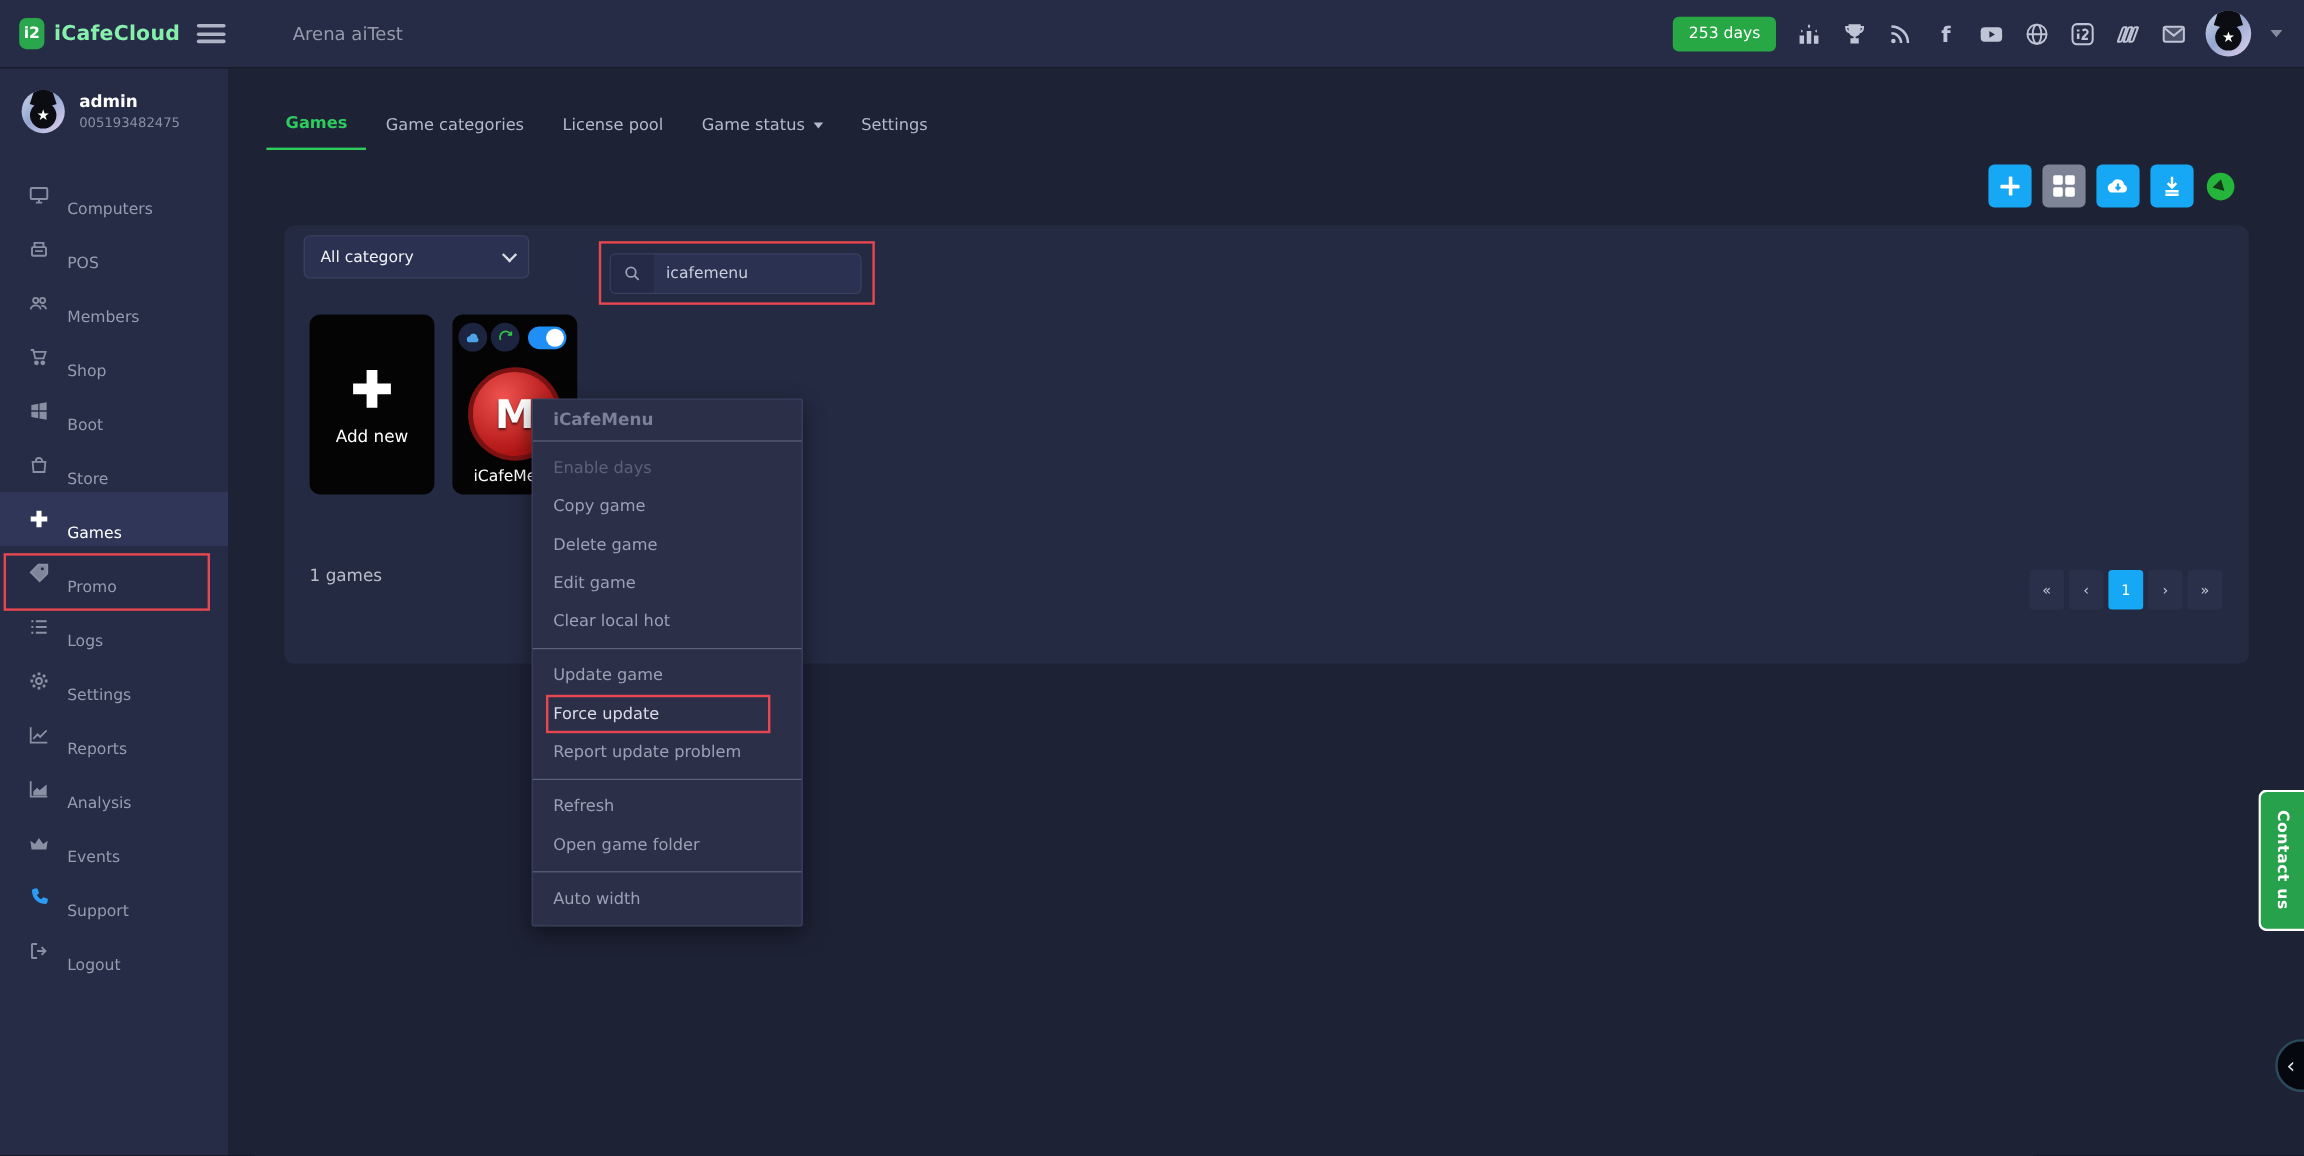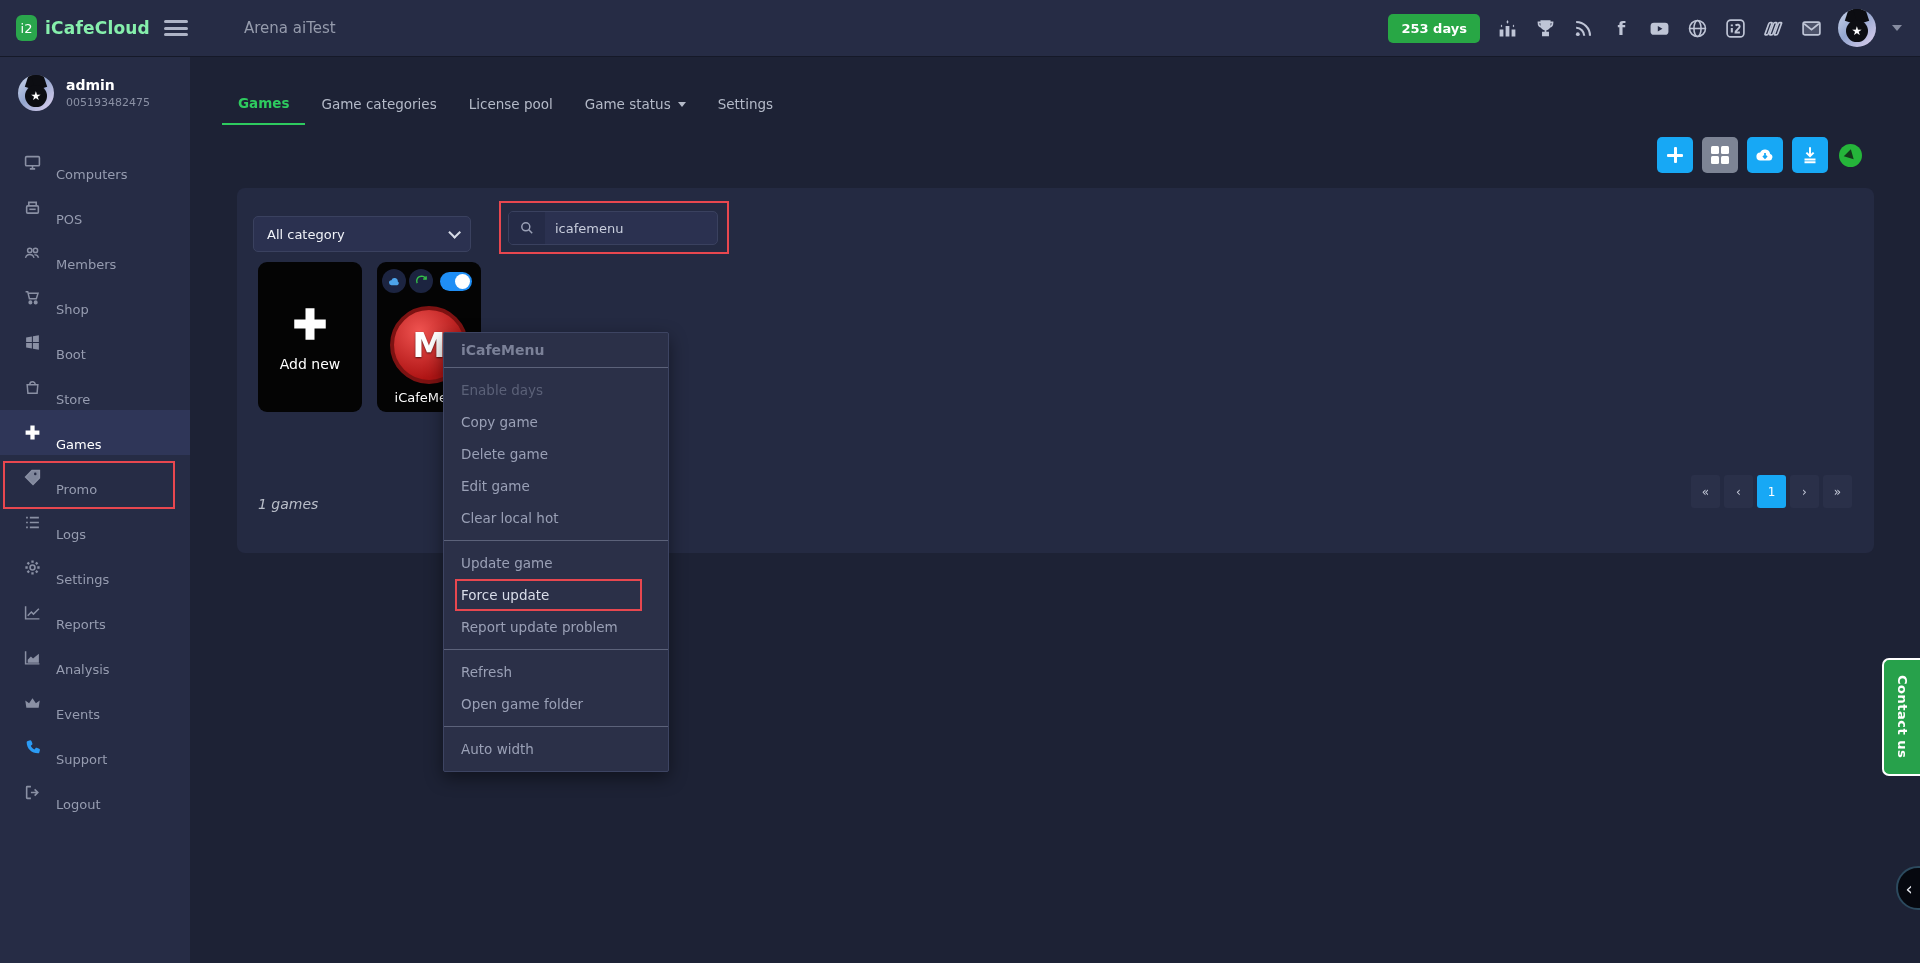--- a/index.html
+++ b/index.html
@@ -6,28 +6,28 @@
   body { background:#10131f; font-family:"DejaVu Sans", sans-serif; }
   .app { position:relative; width:1920px; height:963px; overflow:hidden;
          background:#1d2235; color:#e6e9f2; font-size:13px; }
 
   
   .header { position:absolute; left:0; top:0; width:1920px; height:57px;
             background:#262c45; border-bottom:1px solid #151928;
             display:flex; align-items:center; z-index:40; }
   .brand { width:150px; display:flex; align-items:center; gap:8px; padding-left:16px; }
   .logo-mark { width:26px; height:26px; border-radius:6px; background:#2aa64c; color:#fff;
-               font-weight:normal; font-size:13px; display:flex; align-items:center; justify-content:center; }
+               font-weight:bold; font-size:13px; display:flex; align-items:center; justify-content:center; }
   .brand-name { font-size:17px; font-weight:bold; color:#86efac; letter-spacing:.2px; }
   .burger { width:24px; height:16px; display:flex; flex-direction:column; justify-content:space-between;
             margin-left:14px; cursor:pointer; }
   .burger span { display:block; height:3px; border-radius:2px; background:#aeb4c6; }
   .page-title { margin-left:56px; color:#959bac; font-size:15px; }
   .header-right { margin-left:auto; display:flex; align-items:center; gap:16px; padding-right:18px; }
-  .days-badge { background:#28a745; color:#fff; font-weight:bold; font-size:13px;
+  .days-badge { background:#28a745; color:#fff; font-weight:normal; font-size:13px;
                 padding:7px 13px; border-radius:5px; }
   .hicon { width:22px; height:22px; color:#bfc5d6; display:flex; align-items:center; justify-content:center; }
   .hicon svg { width:21px; height:21px; }
   .avatar { position:relative; width:38px; height:38px; border-radius:50%; overflow:hidden;
             background:linear-gradient(135deg,#cdd6ea,#93a6cf 45%,#e2d2f0); flex:none; }
   .avatar .rib { position:absolute; top:-2px; width:12px; height:16px; background:#0c0d12; }
   .avatar .rib.l { left:9px; transform:rotate(18deg); }
   .avatar .rib.r { right:9px; transform:rotate(-18deg); }
   .avatar .medal { position:absolute; left:50%; top:55%; transform:translate(-50%,-45%);
                    width:22px; height:22px; border-radius:50%; background:#0c0d12; color:#fff;
@@ -77,21 +77,21 @@
   .grid-glyph { display:grid; grid-template-columns:8px 8px; grid-template-rows:8px 8px; gap:2px; }
   .grid-glyph i { background:#fff; border-radius:1.5px; }
   .green-dot { position:absolute; left:1839px; top:144px; width:23px; height:23px; border-radius:50%;
                background:#25b53a; z-index:10; display:flex; align-items:center; justify-content:center; }
   .green-dot .arr { width:0; height:0; border-left:9px solid #14381c; border-top:5px solid transparent;
                     border-bottom:5px solid transparent; transform:rotate(45deg); }
 
   
   .panel { position:absolute; left:237px; top:188px; width:1637px; height:365px;
            background:#242a42; border-radius:8px; z-index:5; }
-  .select { position:absolute; left:16px; top:28px; width:218px; height:36px; background:#2b3150;
+  .select { position:absolute; left:16px; top:8px; width:188px; height:36px; background:#2b3150;
             border:1px solid #3a415f; border-radius:5px; display:flex; align-items:center;
             padding:0 13px; color:#f0f2f8; font-size:13px; cursor:pointer; }
   .select .chev { margin-left:auto; width:9px; height:9px; border-right:2px solid #d7dbe6;
                   border-bottom:2px solid #d7dbe6; transform:rotate(45deg) translateY(-3px); }
   .searchbox { position:absolute; left:271px; top:23px; width:210px; height:34px; display:flex;
                border:1px solid #3a415f; border-radius:5px; overflow:hidden; background:#2b3150; }
   .search-icbox { width:36px; background:#252b47; display:flex; align-items:center; justify-content:center;
                   color:#9aa0b6; flex:none; }
   .search-icbox svg { width:16px; height:16px; }
   .searchbox input { flex:1; background:transparent; border:none; outline:none; color:#c9cedd;
@@ -111,21 +111,21 @@
             margin-left:4px; cursor:pointer; }
   .toggle .knob { position:absolute; right:2px; top:2px; width:15px; height:15px; border-radius:50%; background:#fff; }
   .game-logo { position:absolute; left:13px; top:44px; width:78px; height:78px; border-radius:50%;
                background:radial-gradient(circle at 36% 30%, #ef5350, #b01515 72%);
                border:4px solid #7d1212; color:#fff; font-weight:bold; font-size:33px;
                display:flex; align-items:center; justify-content:center;
                text-shadow:0 1px 2px rgba(0,0,0,.6); }
   .game-label { position:absolute; left:0; top:128px; width:100%; text-align:center; color:#fff;
                 font-size:13px; }
 
-  .count-label { position:absolute; left:21px; top:308px; color:#b9bec9; font-size:14px;font-style:italic; }
+  .count-label { position:absolute; left:21px; top:284px; color:#b9bec9; font-size:14px; }
   .pagination { position:absolute; right:22px; top:287px; display:flex; gap:4px; }
   .page-btn { width:29px; height:33px; background:#2a3049; color:#c6cbda; font-size:12px;
               display:flex; align-items:center; justify-content:center; border-radius:3px; cursor:pointer; }
   .page-btn.active { background:#17a8f5; color:#fff; }
 
   
   .ctx-menu { position:absolute; left:443px; top:332px; width:226px; background:#2b3048;
               border:1px solid #3d4462; box-shadow:0 6px 18px rgba(0,0,0,.45); z-index:30;
               padding-bottom:6px; border-radius:2px; }
   .ctx-title { height:35px; line-height:34px; padding:0 17px; color:#7b8198; font-size:14px;

